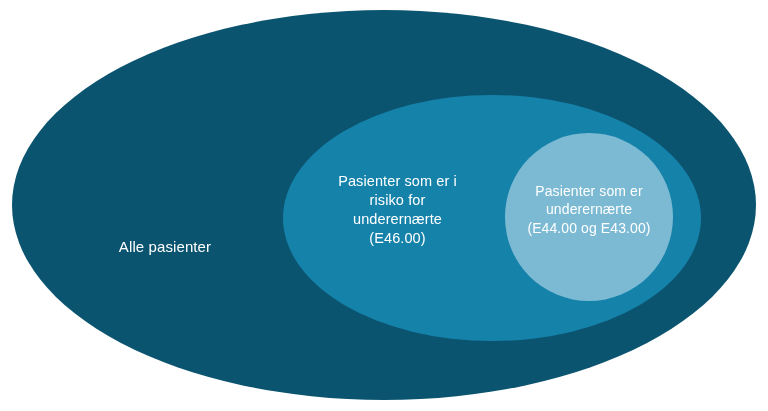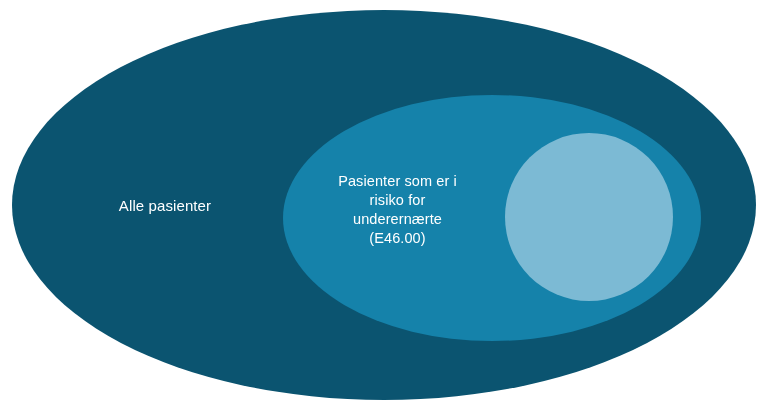--- a/index.html
+++ b/index.html
@@ -81,21 +81,24 @@
 <body>
 
 <div id="diagram-stage" style="background: rgb(255, 255, 255);">
 
   <div class="ellipse" id="set-all-patients" style="background: rgb(11, 84, 112);"></div>
 
   <div class="ellipse" id="set-at-risk" style="background: rgb(21, 130, 170);"></div>
 
   <div class="ellipse" id="set-malnourished" style="background: rgb(124, 186, 212);"></div>
 
-  <div class="ellipse-label" id="label-all-patients" style="color: rgb(255, 255, 255);">Alle pasienter</div>
+  <div class="ellipse-label" id="label-all-patients" style="color: rgb(255, 255, 255); margin-top: 41px;">Alle pasienter</div>
 
   <div class="ellipse-label" id="label-at-risk" style="color: rgb(255, 255, 255);">Pasienter som er i
 risiko for
 underernærte
 (E46.00)</div>
 
+  <div class="ellipse-label" id="label-malnourished" style="color: rgb(255, 255, 255);">Pasienter som er
+underernærte
+(E44.00 og E43.00)</div>
 
 </div>
 
 </body></html>

